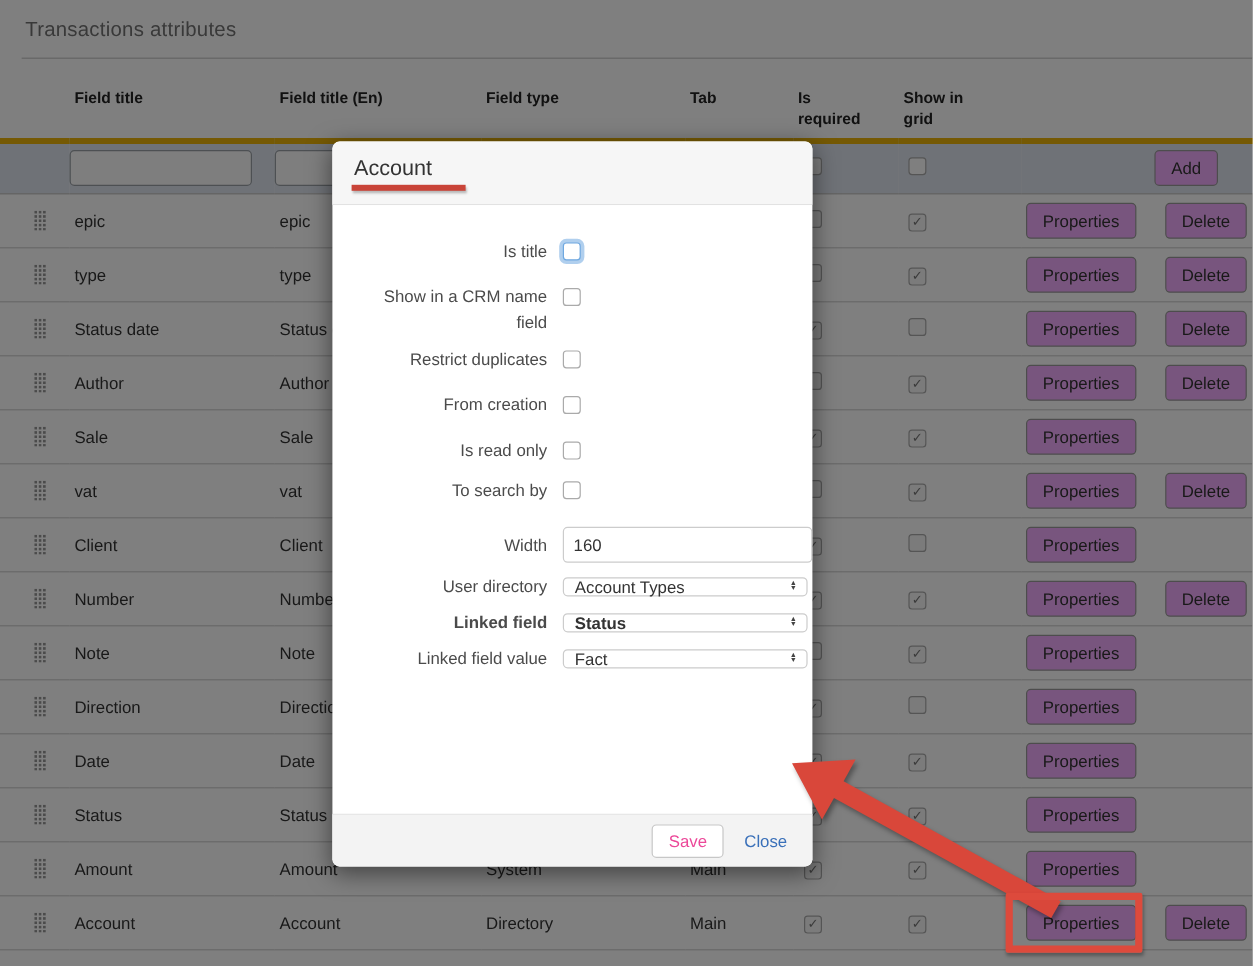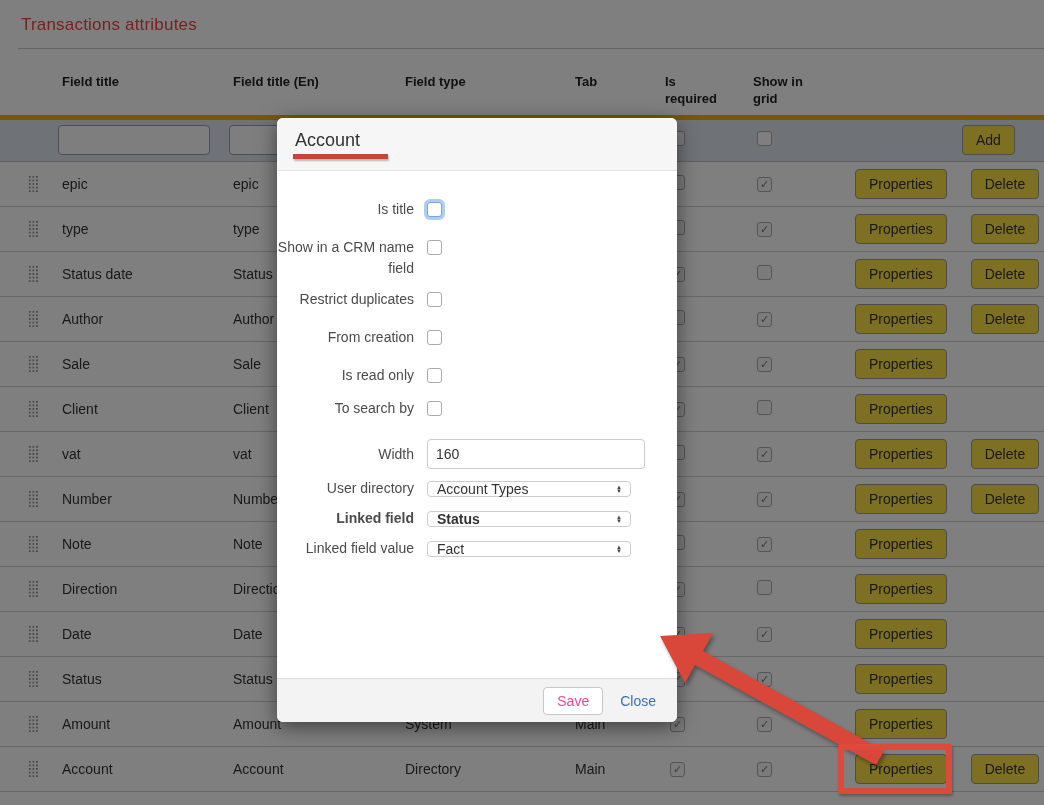--- a/index.html
+++ b/index.html
@@ -1,21 +1,21 @@
 <!DOCTYPE html>
 <html style="--c-underline: #c94438; --c-arrow: #d9473a; --c-highlight: #dd4a3c; --c-link: #3a70b9; --c-focus-ring: #6fa8e0;"><head>
 <meta charset="utf-8">
 <style>
   * { box-sizing: border-box; margin: 0; padding: 0; }
   html,body { background:#888; }
   body { font-family: "Liberation Sans", sans-serif; }
   #app { position:relative; width:1044px; height:805px; background:#fff; overflow:hidden; margin:0 auto; }
 
   
-  .page-title { font-size:17px; color:#ef4444; font-weight:400; padding:15px 0 0 21px; letter-spacing:.2px; }
+  .page-title { font-size:17px; color:#737373; font-weight:400; padding:15px 0 0 21px; letter-spacing:.2px; }
   .title-rule { border:none; border-top:1px solid #c9c9c9; margin:13px 0 0 18px; width:1026px; }
 
   table.attr-table { border-collapse:collapse; table-layout:fixed; width:1044px; margin-top:0; }
   .attr-table th { text-align:left; vertical-align:top; padding:24px 0 0 4px; font-size:13px; font-weight:bold; color:#222; height:68px; line-height:17px; }
   .attr-table th .wrapcap { display:inline-block; }
   .w56 { max-width:58px; } .w60 { max-width:62px; }
   .attr-table td { height:45px; vertical-align:middle; border-bottom:1px solid #cfcfcf; font-size:14px; color:#333; }
   .attr-table thead th { border-bottom:5px solid #eab308; }
   tr.filter-row td { background:#dfe5ee; height:44px; border-bottom:1px solid #bfbfbf; }
   .c-text { padding-left:4px; white-space:nowrap; overflow:hidden; }
@@ -23,21 +23,21 @@
   .flt-input { width:152px; height:30px; border:1px solid #9aa0a6; border-radius:4px; background:#fdfdfd; font-size:14px; padding:0 7px; color:#333; }
   .drag-handle { width:11px; height:17px; margin-left:28px;
      background-image:radial-gradient(circle, #979797 1.05px, transparent 1.3px);
      background-size:3.6px 3.6px; background-position:0 0; }
   .cbx { display:inline-flex; align-items:center; justify-content:center; width:15px; height:15px;
      border:1px solid #aaa; border-radius:3px; background:#fff; font-size:11px; line-height:11px; color:#777; }
   .cbx.dis { background:#f6f6f6; border-color:#ababab; }
   .cbx.checked::after { content:"\2713"; }
   td .cbx { margin-left:9px; }
   td.c-grid .cbx { margin-left:8px; }
-  .tbl-btn { font-family:inherit; font-size:14px; color:#333; background:#fde047; border:1px solid #9b9b9b;
+  .tbl-btn { font-family:inherit; font-size:14px; color:#333; background:#f0abfc; border:1px solid #9b9b9b;
      border-radius:4px; height:30px; padding:0 13px; cursor:pointer; }
   .btn-props { margin-left:4px; }
   .btn-del { margin-left:20px; }
   .btn-add { margin-left:111px; }
   .btn-wrap { position:relative; display:inline-block; }
   .red-box { position:absolute; left:-13px; top:-10px; width:114px; height:50px;
      border:6px solid var(--c-highlight,#dd4a3c); border-radius:2px; pointer-events:none; z-index:30;
      box-shadow:1px 2px 3px rgba(0,0,0,.3); }
 
   
@@ -45,21 +45,21 @@
 
   
   .modal { position:absolute; left:277px; top:118px; width:400px; height:604px; background:#fff;
      border-radius:6px; box-shadow:0 5px 20px rgba(0,0,0,.5); z-index:10; display:flex; flex-direction:column; }
   .modal-header { background:#f6f6f6; border-bottom:1px solid #e2e2e2; border-radius:6px 6px 0 0;
      padding:12px 20px 0 16px; height:53px; }
   .modal-title { font-size:18px; color:#333; padding-left:2px; }
   .title-underline { width:95px; height:5px; background:var(--c-underline,#c94438); margin-top:3px;
      box-shadow:1px 2px 2px rgba(0,0,0,.25); }
   .modal-body { flex:1 1 auto; padding-top:31px; overflow:hidden; }
-  .f-row { display:flex; align-items:flex-start; }
+  .f-row { display:flex; align-items:flex-start;padding-left:42px; }
   .f-row.center { align-items:center; }
   .f-label { width:150px; flex:0 0 150px; text-align:right; padding-right:13px; font-size:14px; color:#4b4b4b; line-height:21px; margin-top:-3px; }
   .f-row.center .f-label { margin-top:0; }
   .cbx.focused { border:1px solid var(--c-focus-ring,#6fa8e0); box-shadow:0 0 0 3px rgba(111,168,224,.55); }
   .txt-input { width:218px; height:30px; border:1px solid #ccc; border-radius:4px; font-size:14px; padding:0 8px; color:#333; font-family:inherit; }
   .sel { position:relative; width:204px; height:16px; border:1px solid #ccc; border-radius:4px; background:#fff;
      display:flex; align-items:center; padding:0 22px 0 9px; font-size:14px; color:#333; cursor:pointer; }
   .sel-arrows { position:absolute; right:8px; top:50%; transform:translateY(-50%); font-size:6px; line-height:4.5px;
      color:#444; text-align:center; }
   .modal-footer { flex:0 0 44px; background:#f3f3f3; border-top:1px solid #dcdcdc; border-radius:0 0 6px 6px;
@@ -185,44 +185,44 @@
     <td class="c-cb c-grid"><span class="cbx dis checked"></span></td>
     <td class="c-actions">
       <span class="btn-wrap"><button class="tbl-btn btn-props">Properties</button></span>
       
     </td>
   </tr>
         <tr class="data-row">
     <td class="c-handle">
             <div class="drag-handle"></div>
           </td>
+    <td class="c-text">vat</td>
+    <td class="c-text">vat</td>
+    <td class="c-text"></td>
+    <td class="c-text"></td>
+    <td class="c-cb"><span class="cbx dis"></span></td>
+    <td class="c-cb c-grid"><span class="cbx dis checked"></span></td>
+    <td class="c-actions">
+      <span class="btn-wrap"><button class="tbl-btn btn-props">Properties</button></span>
+      <button class="tbl-btn btn-del">Delete</button>
+    </td>
+  </tr>
+        <tr class="data-row">
+    <td class="c-handle">
+            <div class="drag-handle"></div>
+          </td>
     <td class="c-text">Client</td>
     <td class="c-text">Client</td>
     <td class="c-text"></td>
     <td class="c-text"></td>
     <td class="c-cb"><span class="cbx dis checked"></span></td>
     <td class="c-cb c-grid"><span class="cbx dis"></span></td>
     <td class="c-actions">
       <span class="btn-wrap"><button class="tbl-btn btn-props">Properties</button></span>
       
-    </td>
-  </tr>
-        <tr class="data-row">
-    <td class="c-handle">
-            <div class="drag-handle"></div>
-          </td>
-    <td class="c-text">vat</td>
-    <td class="c-text">vat</td>
-    <td class="c-text"></td>
-    <td class="c-text"></td>
-    <td class="c-cb"><span class="cbx dis"></span></td>
-    <td class="c-cb c-grid"><span class="cbx dis checked"></span></td>
-    <td class="c-actions">
-      <span class="btn-wrap"><button class="tbl-btn btn-props">Properties</button></span>
-      <button class="tbl-btn btn-del">Delete</button>
     </td>
   </tr>
         <tr class="data-row">
     <td class="c-handle">
             <div class="drag-handle"></div>
           </td>
     <td class="c-text">Number</td>
     <td class="c-text">Number</td>
     <td class="c-text"></td>
     <td class="c-text"></td>

